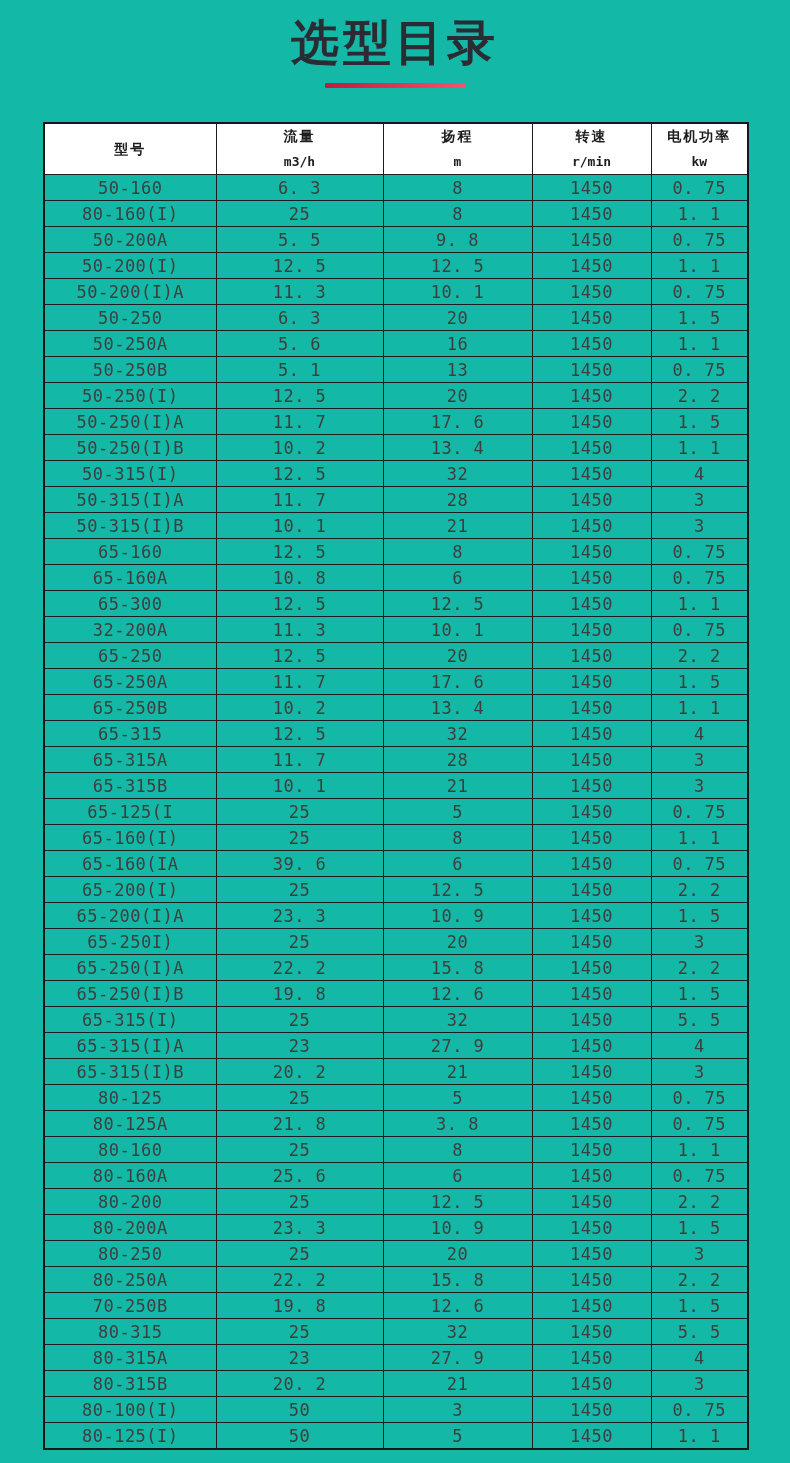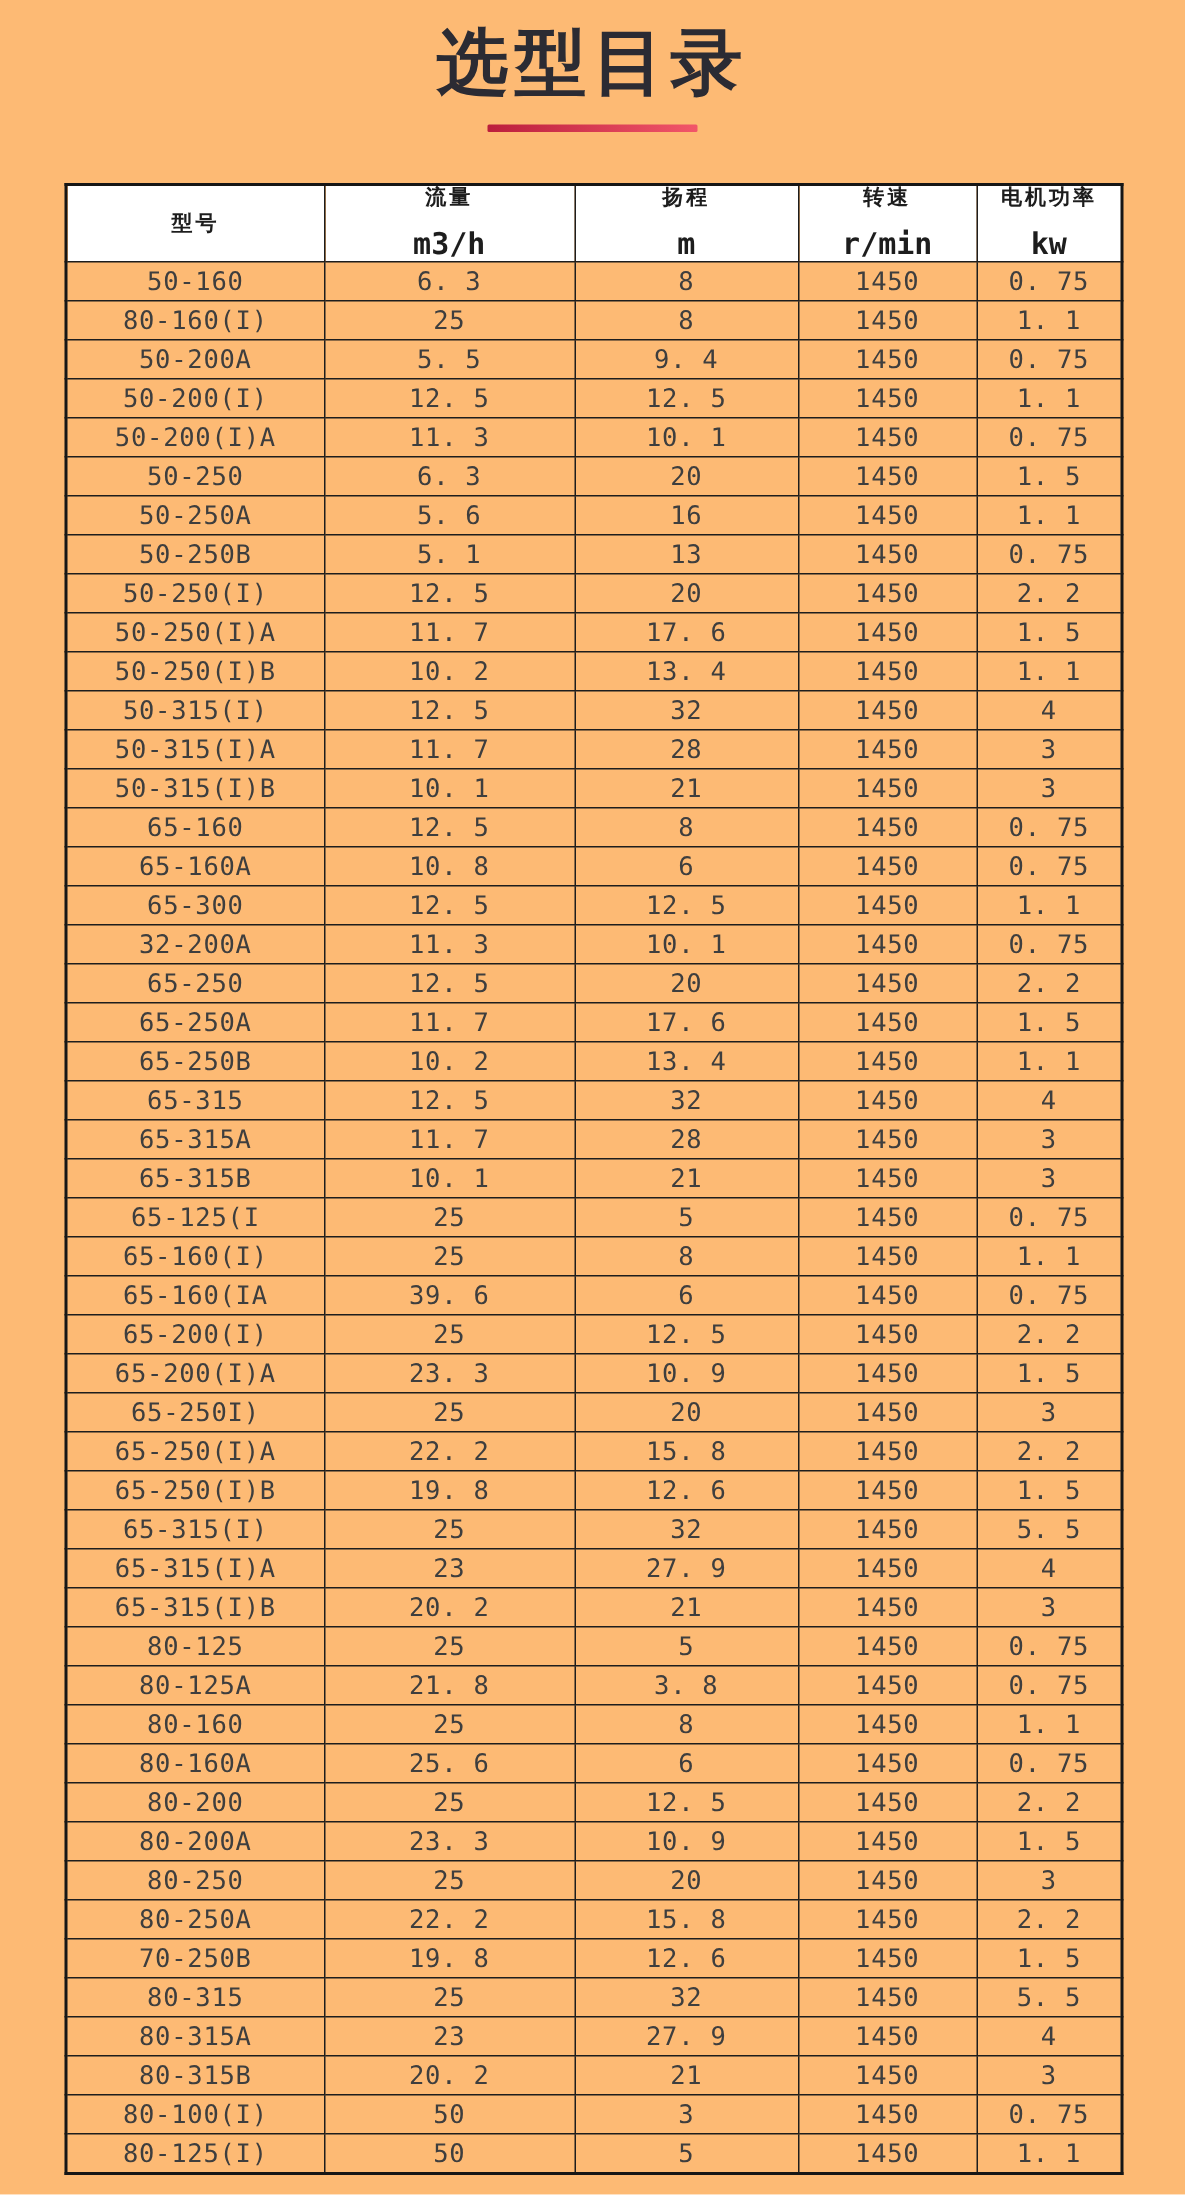--- a/index.html
+++ b/index.html
@@ -8,21 +8,21 @@
     background: #ffffff;
     width: 790px;
     height: 1463px;
     overflow: hidden;
     font-family: "DejaVu Sans", sans-serif;
   }
   .page {
     position: relative;
     width: 790px;
     height: 1463px;
-    background: #fdba74;
+    background: #14b8a6;
   }
   .title {
     margin: 0;
     padding-top: 14px;
     text-align: center;
     font-family: "DejaVu Sans", sans-serif;
     font-weight: 800;
     font-size: 48px;
     line-height: 1.2;
     color: #2b2b33;
@@ -62,21 +62,21 @@
     font-family: "DejaVu Sans", sans-serif;
     font-weight: 700;
     font-size: 14px;
     color: #1d1d1d;
     letter-spacing: 2px;
     line-height: 1.15;
   }
   .h-unit {
     font-family: "DejaVu Sans Mono", monospace;
     font-weight: 700;
-    font-size: 20px;
+    font-size: 13px;
     color: #1d1d1d;
     line-height: 1.2;
     min-height: 0;
     margin-top: 10px;
   }
   .h-unit:empty { display: none; }
   tbody td {
     height: 25px;
     font-family: "DejaVu Sans Mono", monospace;
     font-size: 17px;
@@ -139,21 +139,21 @@
       <td>25</td>
       <td>8</td>
       <td>1450</td>
       <td>1. 1</td>
     </tr>
 
 
     <tr>
       <td>50-200A</td>
       <td>5. 5</td>
-      <td>9. 4</td>
+      <td>9. 8</td>
       <td>1450</td>
       <td>0. 75</td>
     </tr>
 
     <tr>
       <td>50-200(I)</td>
       <td>12. 5</td>
       <td>12. 5</td>
       <td>1450</td>
       <td>1. 1</td>

